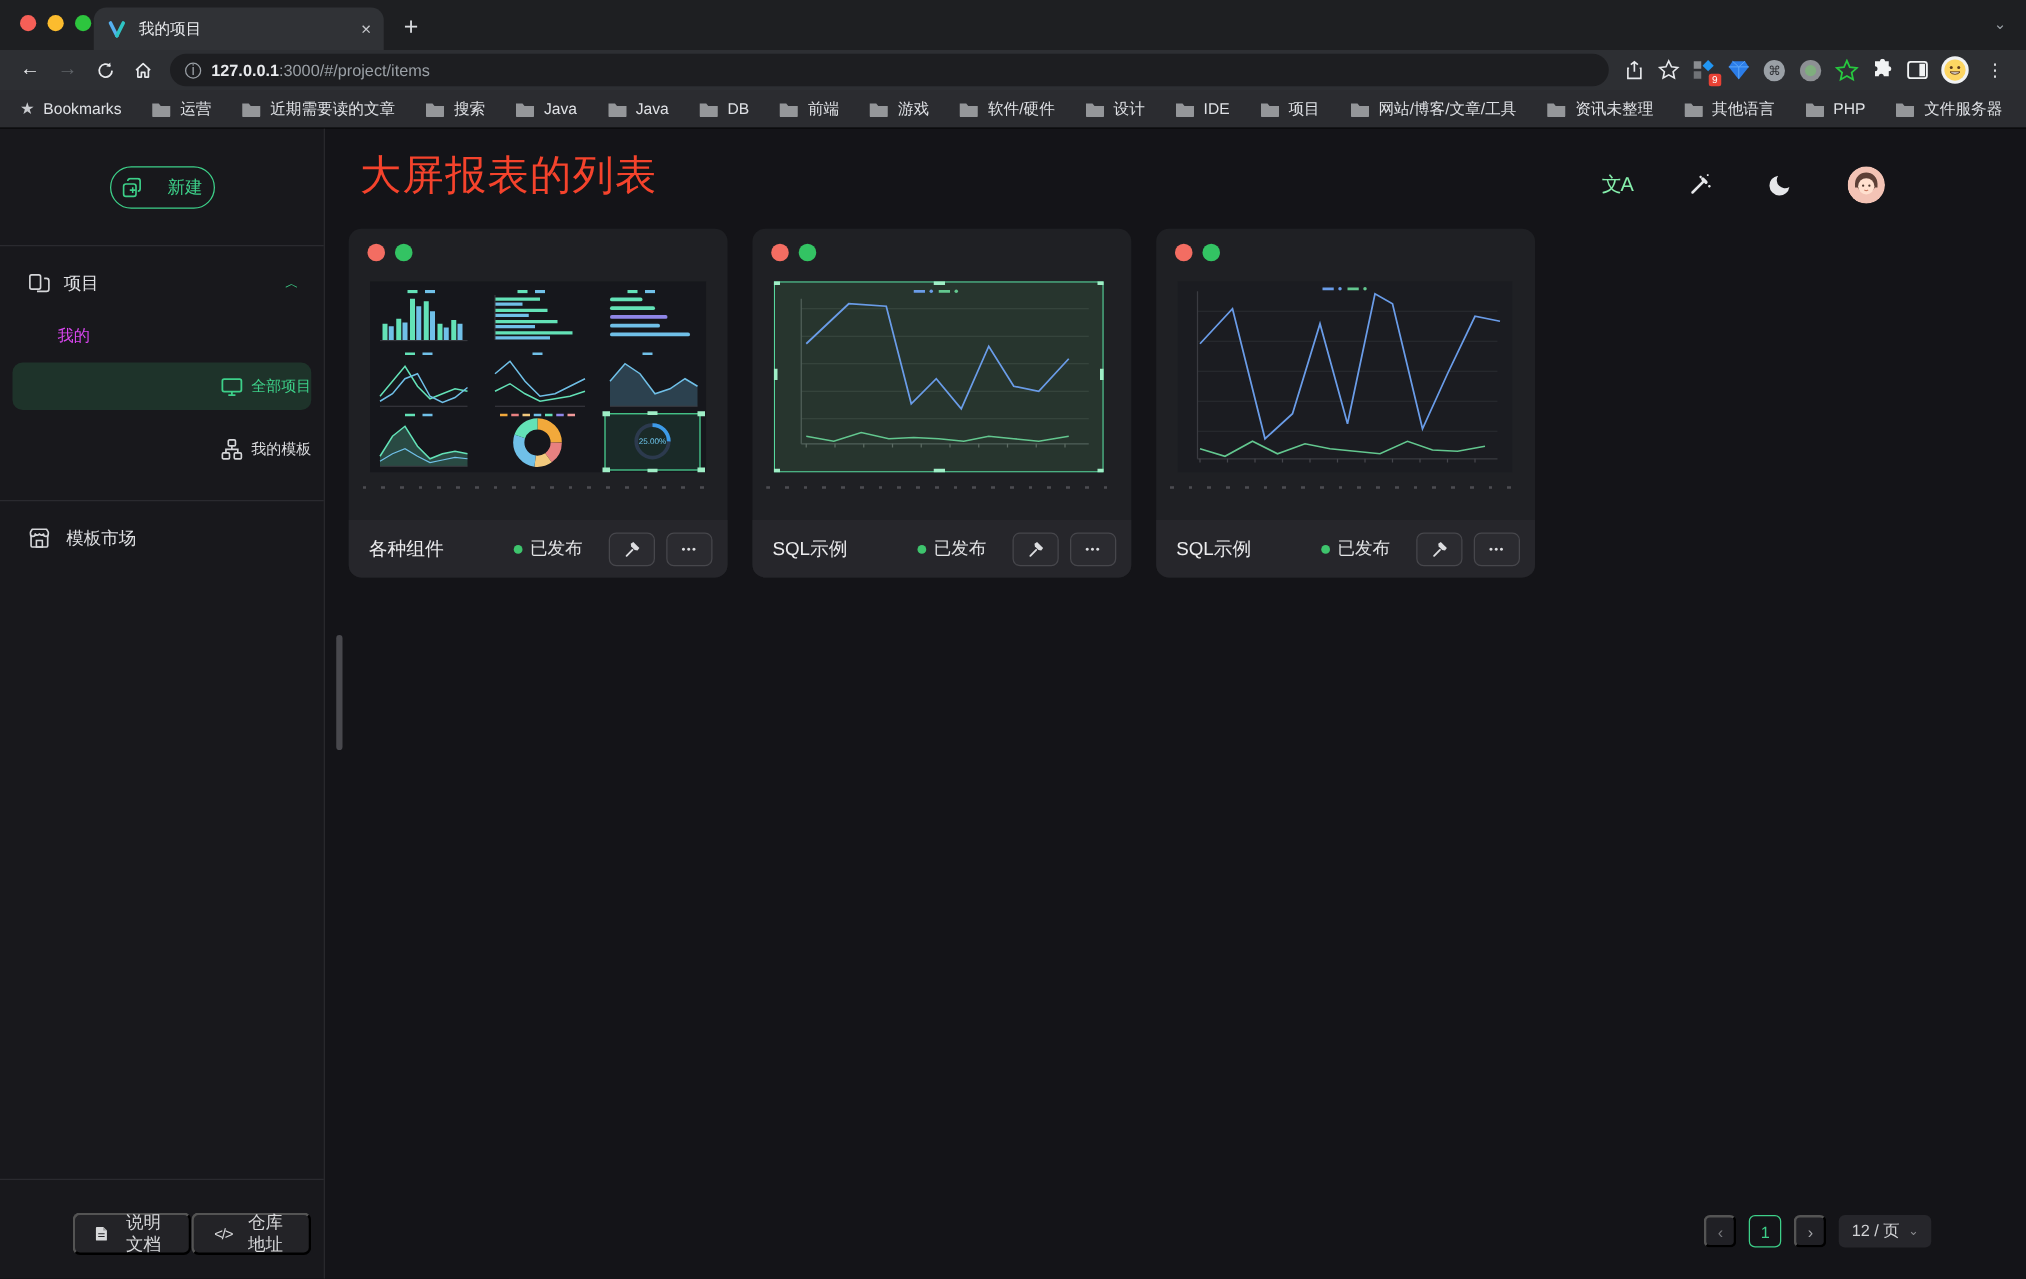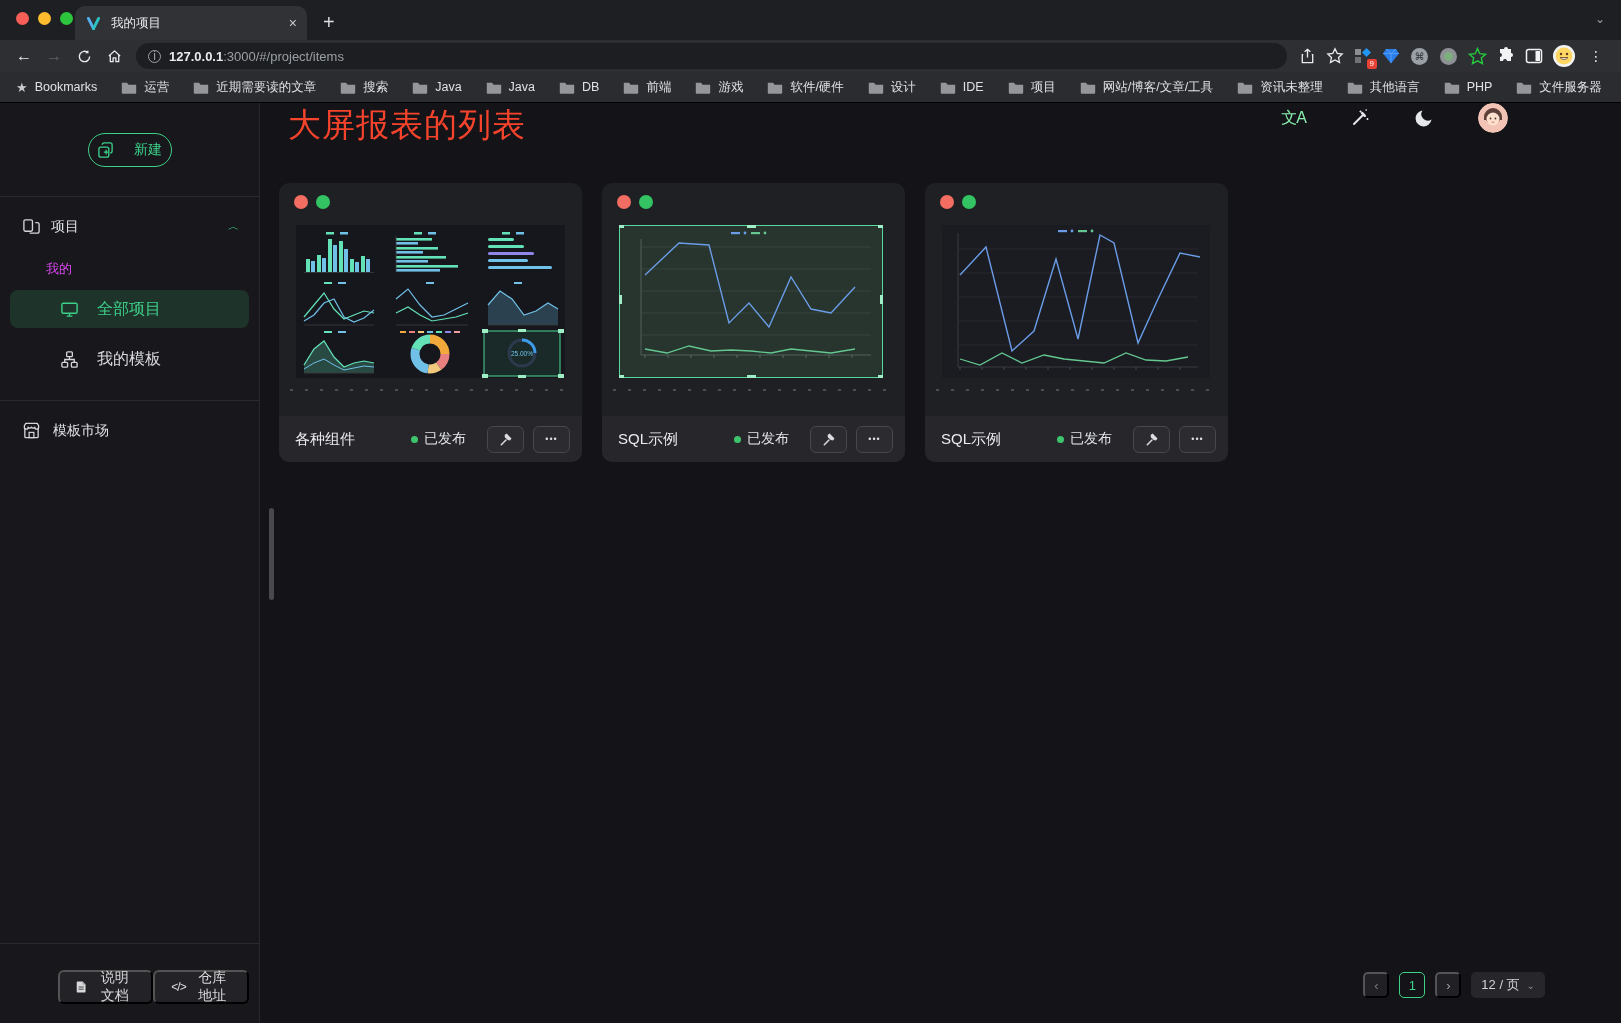--- a/index.html
+++ b/index.html
@@ -44,32 +44,32 @@
 
   
   .app { display:flex; height:920px; }
   .sidebar { width:260px; background:#18181c; border-right:1px solid #28282c; position:relative; flex:none; }
   .new-btn { margin:30px auto 0; width:84px; height:34px; display:flex; align-items:center; justify-content:center;
     gap:20px; color:#3dd089; border:1px solid #3dd089; border-radius:17px; font-size:14px; background:transparent; }
   .side-divider { height:1px; background:#2a2a2f; margin:29px 0 0 0; }
   .group-row { display:flex; align-items:center; gap:10px; padding:20px 20px 0 22px; color:#dfe0e3; font-size:14px; }
   .group-chevron { margin-left:auto; color:#3dd089; font-size:11px; }
   .owner-label { color:#d946ef; font-size:13px; padding:24px 0 0 46px; }
-  .side-item { display:flex; align-items:center; gap:18px; margin:12px 10px 0; padding:0 0 0 50px;
-    height:38px; border-radius:8px; color:#d9dadd; font-size:16px; }
+  .side-item { display:flex; align-items:center; gap:6px; margin:12px 10px 0; padding:0 0 0 50px;
+    height:38px; border-radius:8px; color:#d9dadd; font-size:12px;justify-content:flex-end; }
   .side-item.active { background:#1e332a; color:#3dd089; }
   .side-item-market { display:flex; align-items:center; gap:12px; padding:20px 20px 0 22px; color:#dfe0e3; font-size:14px; }
   .side-footer-divider { position:absolute; left:0; right:0; top:840px; height:1px; background:#2a2a2f; }
   .side-footer { position:absolute; left:10px; right:10px; top:867px; display:flex; justify-content:space-between;padding-left:48px; }
   .side-foot-btn { height:34px; background:#232327; border-radius:6px; display:flex; align-items:center;
     gap:8px; padding:0 16px; color:#d8d9db; font-size:14px; }
   .code-glyph { font-size:12px; color:#d8d9db; letter-spacing:-1px; }
 
   .main { flex:1; position:relative; background:#141418; }
-  .app-header { height:60px; display:flex; align-items:flex-start; padding:0 113px 0 28px; }
+  .app-header { height:60px; display:flex; align-items:flex-end; padding:0 113px 0 28px; }
   .page-title { font-size:33px; color:#f5432c; font-weight:500; letter-spacing:1px; }
   .hdr-icons { margin-left:auto; display:flex; align-items:center; gap:44px; }
   .hdr-ic { color:#86efac; display:flex; align-items:center; justify-content:center; }
   .translate-ic { font-size:16px; letter-spacing:-1px; }
   .hdr-avatar { width:30px; height:30px; border-radius:50%; overflow:hidden; }
 
   .cards { display:flex; gap:20px; padding:20px 0 16px 19px; }
   .card { width:303px; height:279px; background:#1f2024; border-radius:10px; position:relative; }
   .card-dots { display:flex; gap:8px; padding:12px 0 0 15px; }
   .cdot { width:14px; height:14px; border-radius:50%; }

